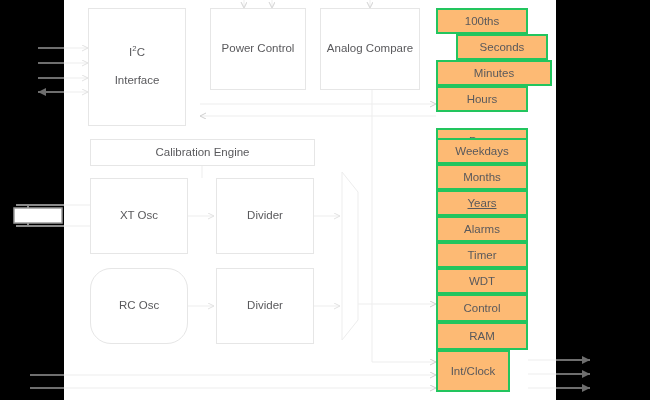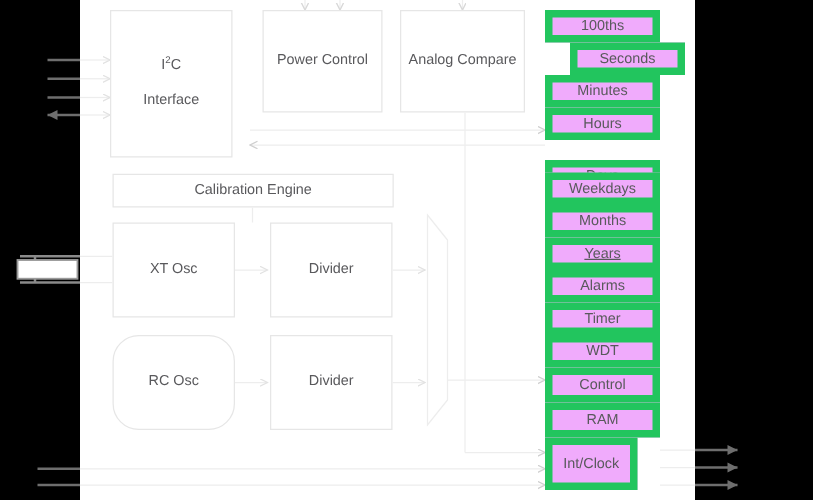--- a/index.html
+++ b/index.html
@@ -3,21 +3,21 @@
 <meta charset="utf-8">
 <style>
   html,body{margin:0;padding:0;background:#000;}
   body{width:650px;height:400px;overflow:hidden;
        font-family:"Liberation Sans","DejaVu Sans",sans-serif;}
   #stage{position:relative;width:650px;height:400px;background:#000;}
   #canvas{position:absolute;left:64px;top:0;width:492px;height:400px;background:#fff;}
   .blk{position:absolute;border:1px solid #e6e6e6;background:#ffffff;box-sizing:border-box;
        display:flex;align-items:center;justify-content:center;text-align:center;
        color:#59595c;font-size:11.5px;line-height:1.35;}
-  .reg{position:absolute;border:6px solid #22c55e;background:#f0abfc;box-sizing:border-box;
+  .reg{position:absolute;border:2px solid #22c55e;background:#fdba74;box-sizing:border-box;
        display:flex;align-items:center;justify-content:center;
        color:#59595c;font-size:11.5px;}
   .svgl{position:absolute;left:0;top:0;width:650px;height:400px;overflow:visible;}
   sup{font-size:0.68em;vertical-align:super;line-height:0;}
 </style>
 </head>
 <body>
 
 <div id="stage">
 
@@ -146,21 +146,21 @@
     <span>Divider</span>
   </div>
 
   <div id="regcol">
       <div class="reg" style="left: 436px; top: 8px; width: 92px; height: 26px;">
         <span>100ths</span>
       </div>
       <div class="reg" style="left: 456px; top: 34px; width: 92px; height: 26px;">
         <span>Seconds</span>
       </div>
-      <div class="reg" style="left: 436px; top: 60px; width: 92px; height: 26px;">
+      <div class="reg" style="left: 436px; top: 60px; width: 116px; height: 26px;">
         <span>Minutes</span>
       </div>
       <div class="reg" style="left: 436px; top: 86px; width: 92px; height: 26px; text-align: right;">
         <span>Hours</span>
       </div>
       <div class="reg" style="left: 436px; top: 128px; width: 92px; height: 26px;">
         <span>Days</span>
       </div>
       <div class="reg" style="left: 436px; top: 138px; width: 92px; height: 26px;">
         <span>Weekdays</span>

